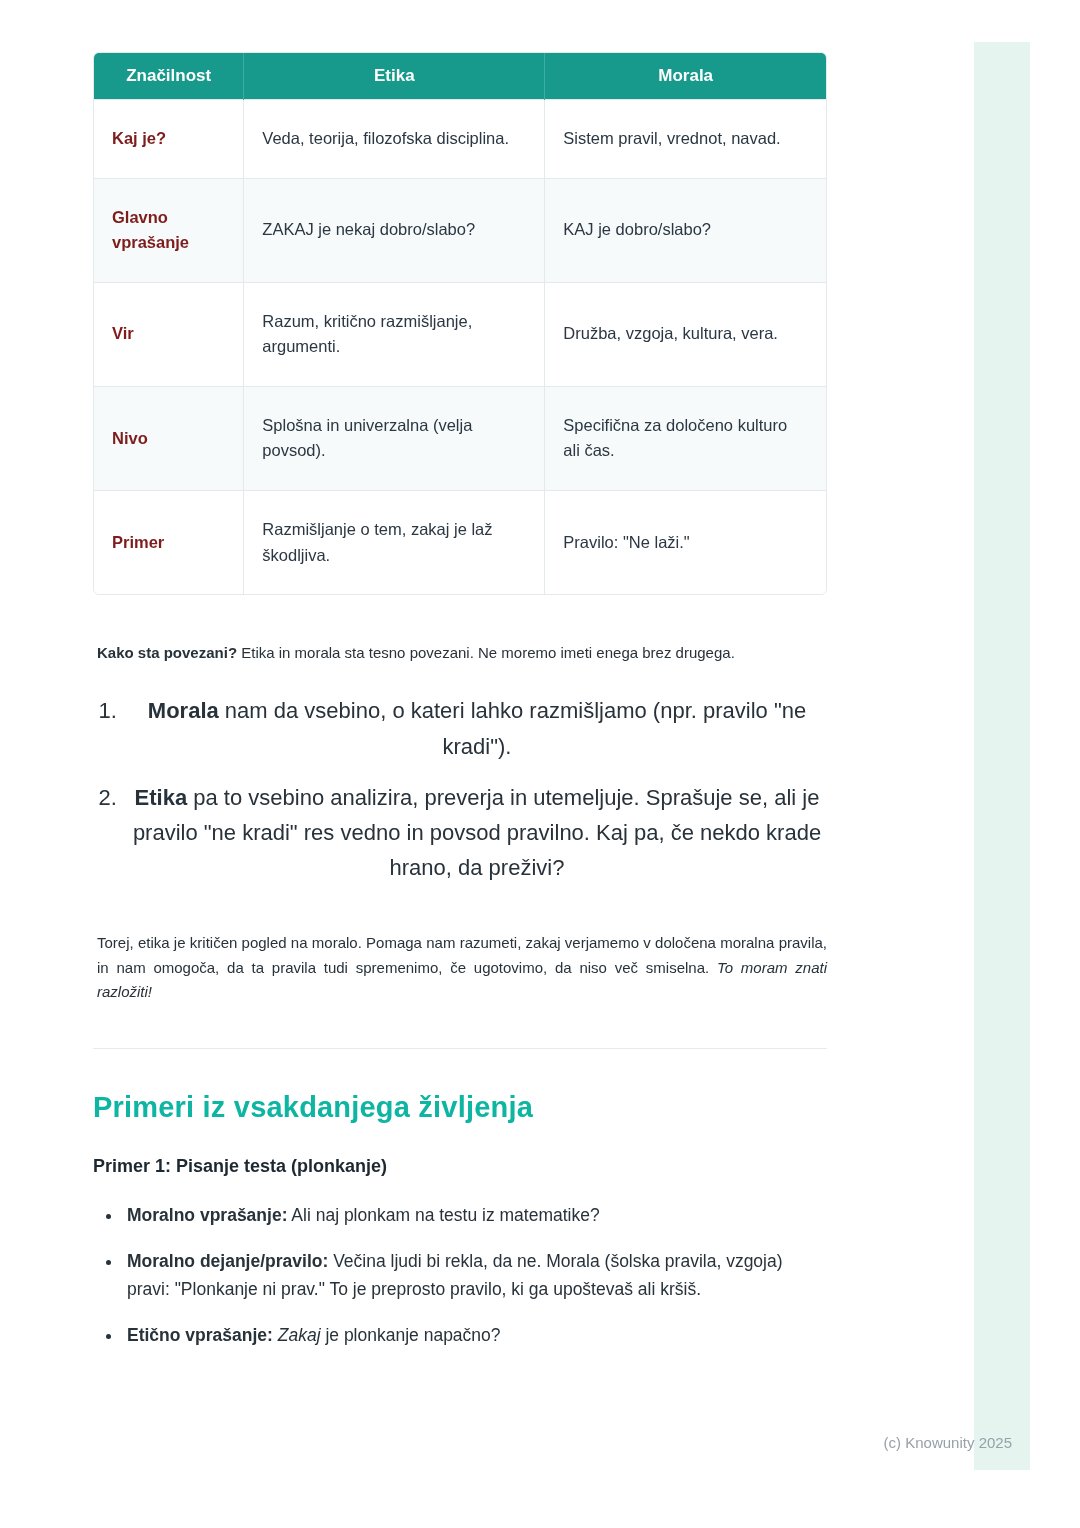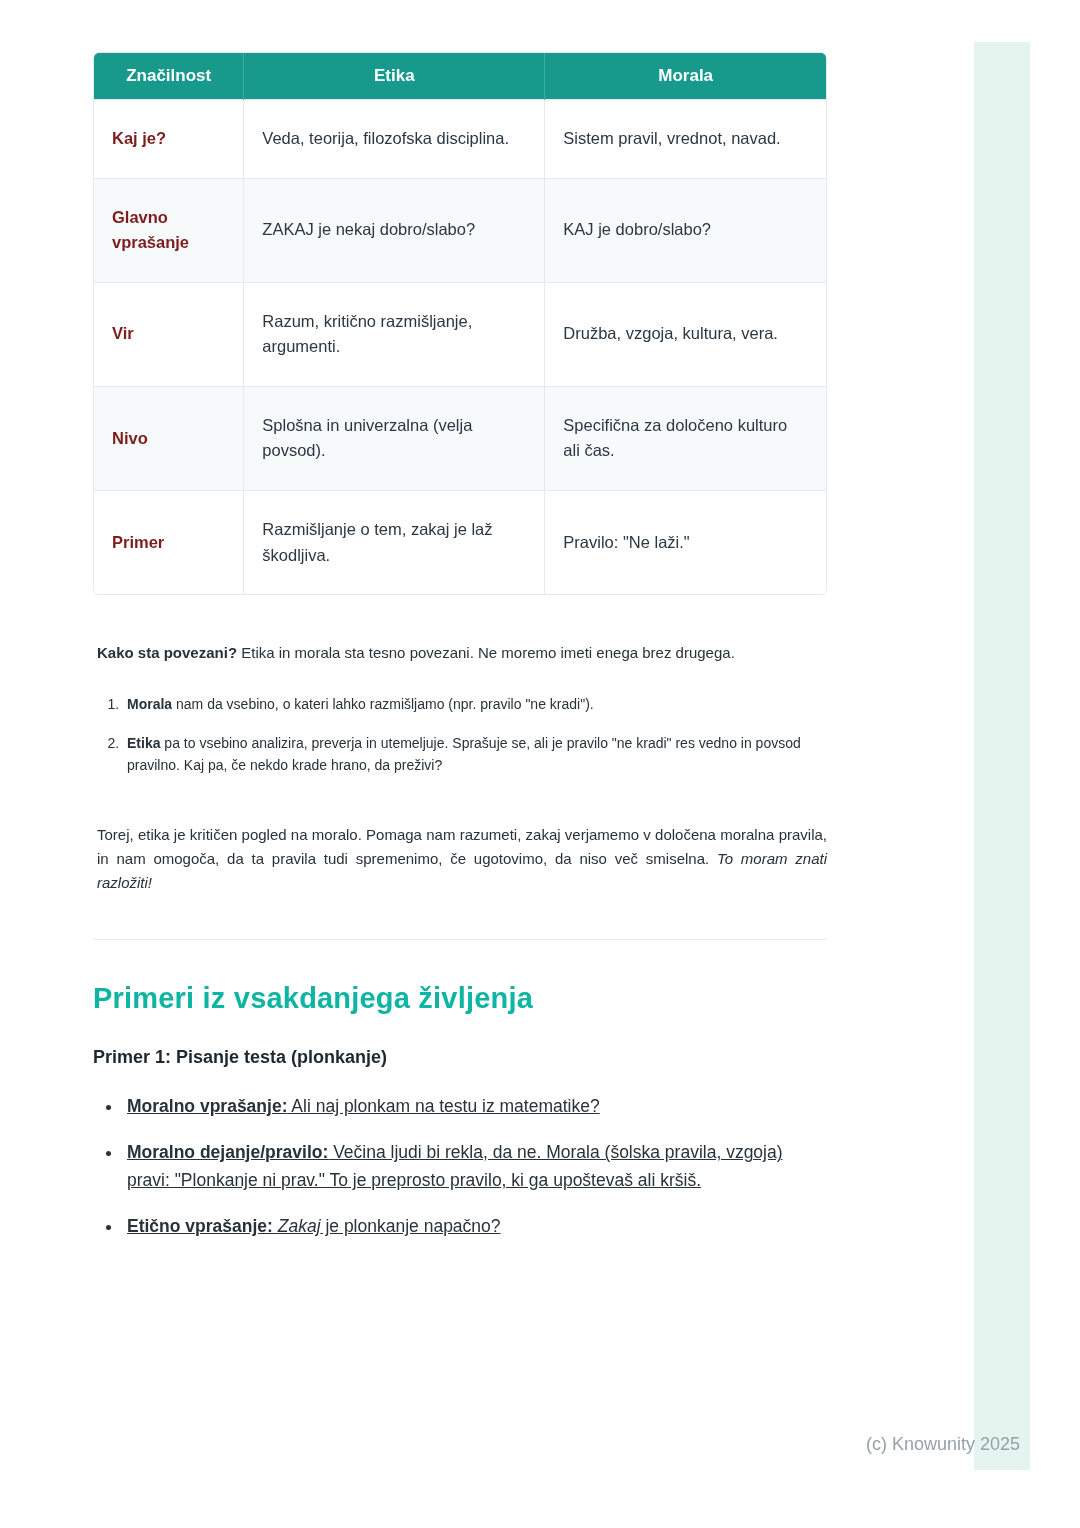--- a/index.html
+++ b/index.html
@@ -73,24 +73,25 @@
     margin: 46px 0 0 4px;
   }
   .para .b { font-weight: 700; }
   .para .i { font-style: italic; }
 
   ol.num-list {
     margin: 28px 0 0 0;
     padding-left: 30px;
   }
   ol.num-list li {
-    font-size: 14px;
+    font-size: 22px;
     line-height: 1.6;
     margin-bottom: 16px;
     padding-left: 4px;
+    text-align: center;
   }
   ol.num-list li .b { font-weight: 700; }
 
   hr.divider {
     border: none;
     border-top: 1px solid #e7eaec;
     margin: 44px 0 0 0;
   }
 
   h2.section-heading {
@@ -116,30 +117,29 @@
 
   ul.bullet-list {
     margin: 24px 0 0 0;
     padding-left: 30px;
   }
   ul.bullet-list li {
     font-size: 17.5px;
     line-height: 1.6;
     margin-bottom: 18px;
     padding-left: 4px;
-    text-decoration: underline;
   }
   ul.bullet-list li .b { font-weight: 700; }
   ul.bullet-list li .i { font-style: italic; }
 
   .footer-credit {
     position: absolute;
     top: 1434px;
-    right: 60px;
-    font-size: 18px;
+    right: 68px;
+    font-size: 15px;
     color: #97a1a8;
   }
 </style>
 </head>
 <body>
 
 <div class="side-stripe"></div>
 
 <div class="content">
 

